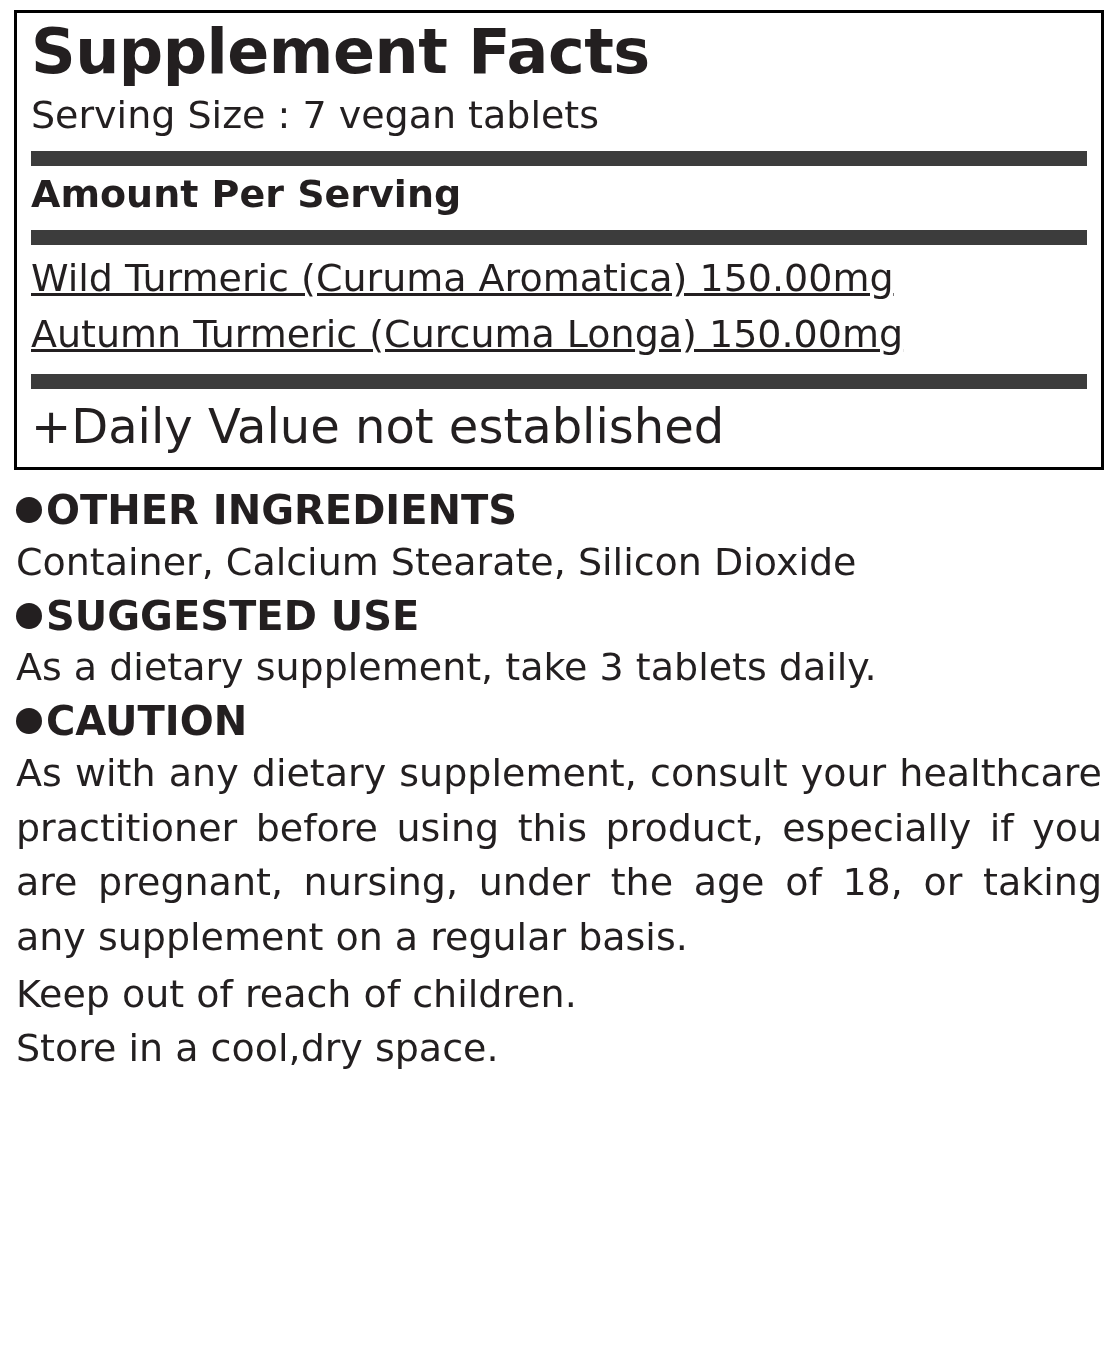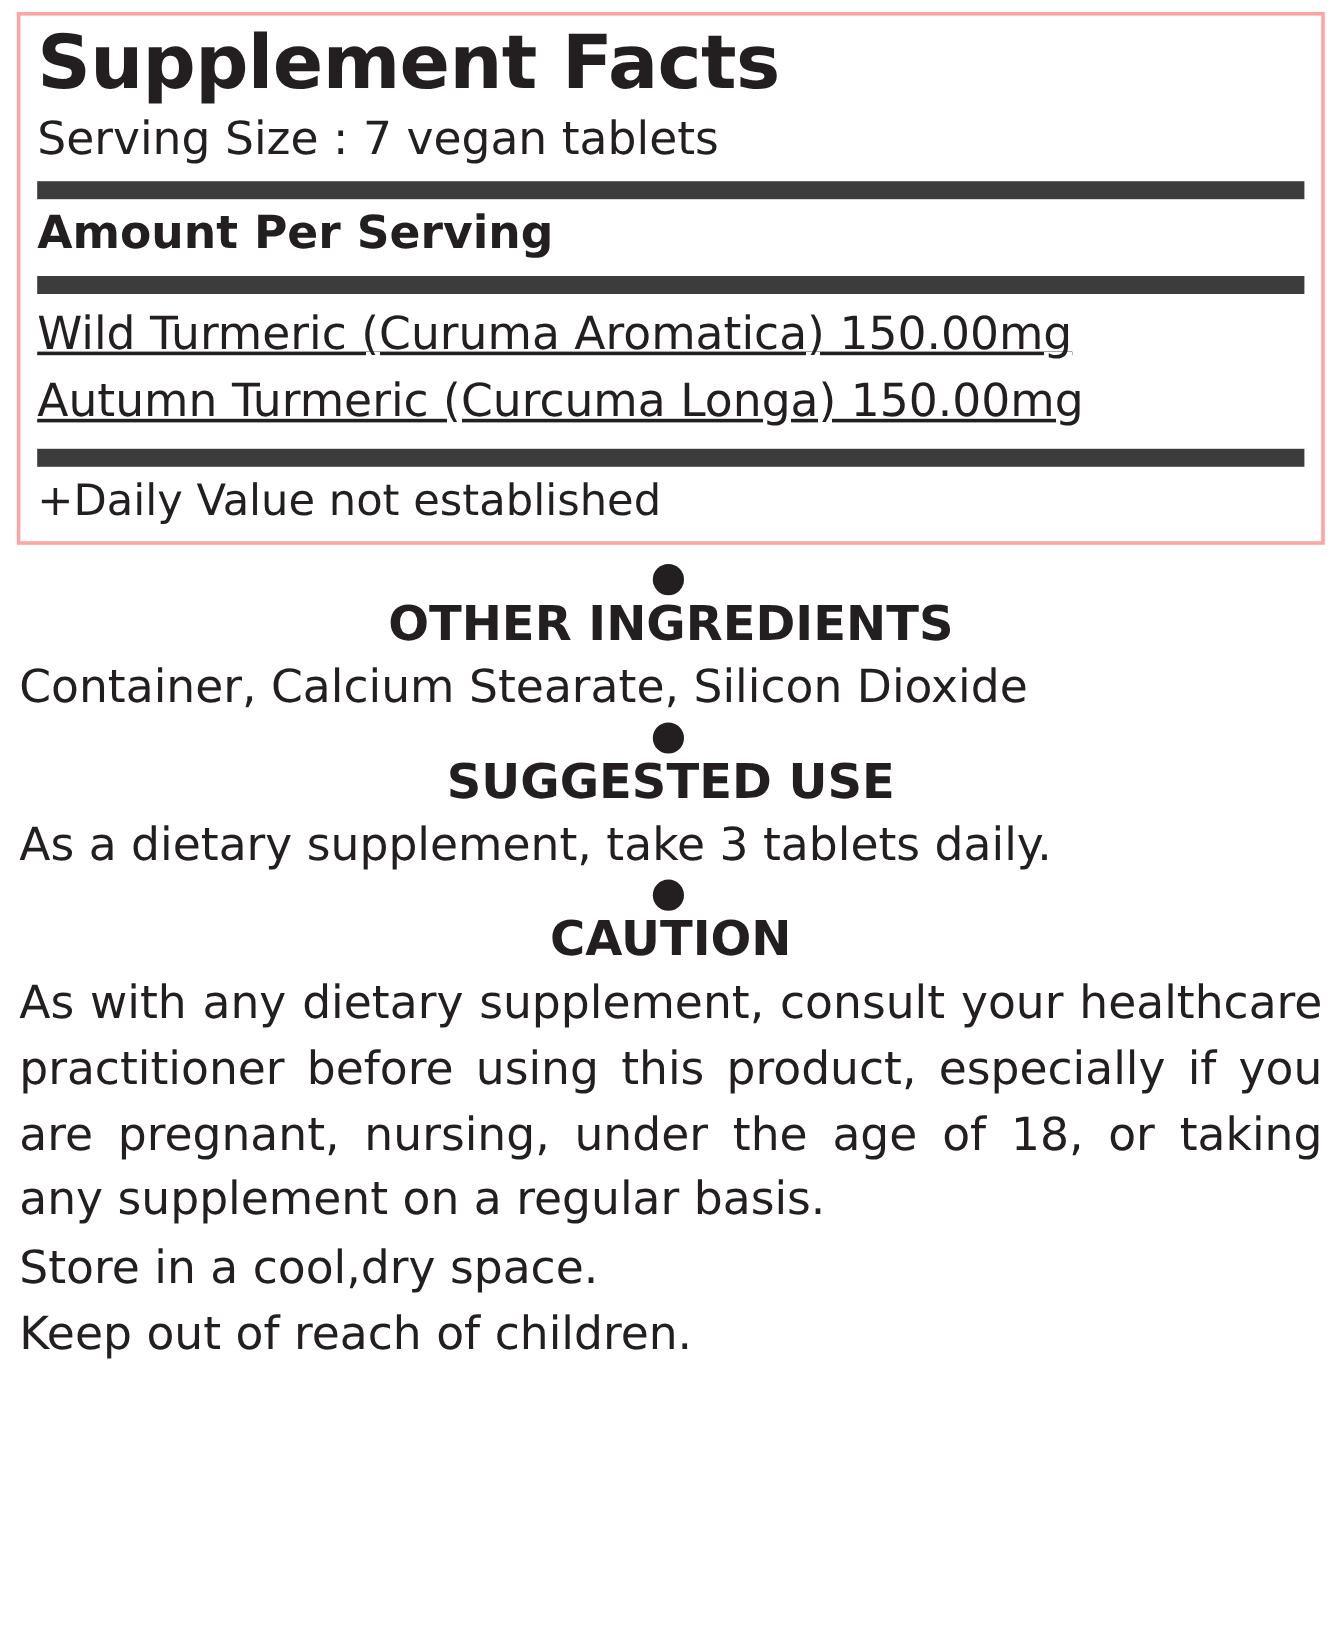--- a/index.html
+++ b/index.html
@@ -16,21 +16,21 @@
   }
   .page {
     width: 1118px;
     height: 1357px;
     box-sizing: border-box;
     padding: 10px 14px 0 14px;
   }
 
   
   .facts-panel {
-    border: 3px solid #fca5a5;
+    border: 3px solid #000000;
     box-sizing: border-box;
     padding: 6px 14px 10px 14px;
     margin: 0 0 6px 0;
   }
   .facts-title {
     font-size: 62px;
     font-weight: 700;
     line-height: 1.0;
     letter-spacing: -0.5px;
     margin: 2px 0 6px 0;
@@ -56,38 +56,37 @@
     font-size: 38px;
     line-height: 1.45;
     font-weight: 400;
     white-space: nowrap;
   }
   .ingredients-block {
     padding: 6px 0 4px 0;
     text-decoration: underline;
   }
   .daily-value {
-    font-size: 36px;
+    font-size: 48px;
     line-height: 1.3;
     padding: 6px 0 0 0;
     font-weight: 400;
   }
 
   
   .sections {
     padding: 8px 2px 0 2px;
   }
   .section-heading {
     font-size: 40px;
     font-weight: 700;
     line-height: 1.22;
     margin: 2px 0 0 0;
     display: flex;
     align-items: center;
-    flex-direction: column;
   }
   .bullet-dot {
     display: inline-block;
     width: 26px;
     height: 26px;
     border-radius: 50%;
     background: #231f20;
     margin-right: 4px;
     flex: 0 0 auto;
   }
@@ -147,18 +146,18 @@
     </div>
     <div class="section-body">As a dietary supplement, take 3 tablets daily.</div>
 
     <div class="section-heading">
       <span class="bullet-dot"></span>
         <span>CAUTION</span>
     </div>
     <div class="section-body justified">As with any dietary supplement, consult your healthcare practitioner before using this product, especially if you are pregnant, nursing, under the age of 18, or taking any supplement on a regular basis.</div>
 
     <div class="section-body">
+      <span class="line">Keep out of reach of children.</span>
       <span class="line">Store in a cool,dry space.</span>
-      <span class="line">Keep out of reach of children.</span>
     </div>
 
   </div>
 </div>
 
 </body></html>

